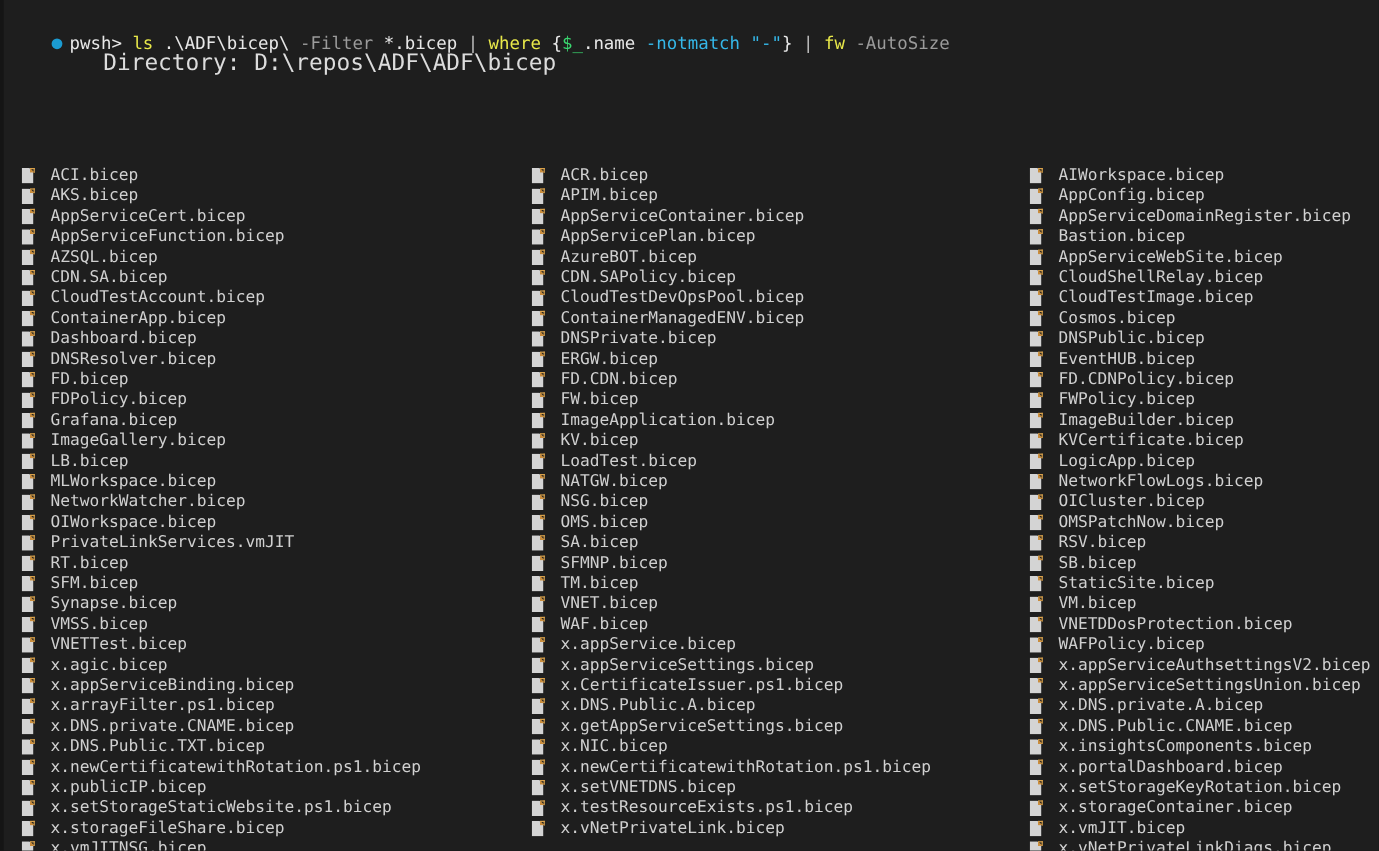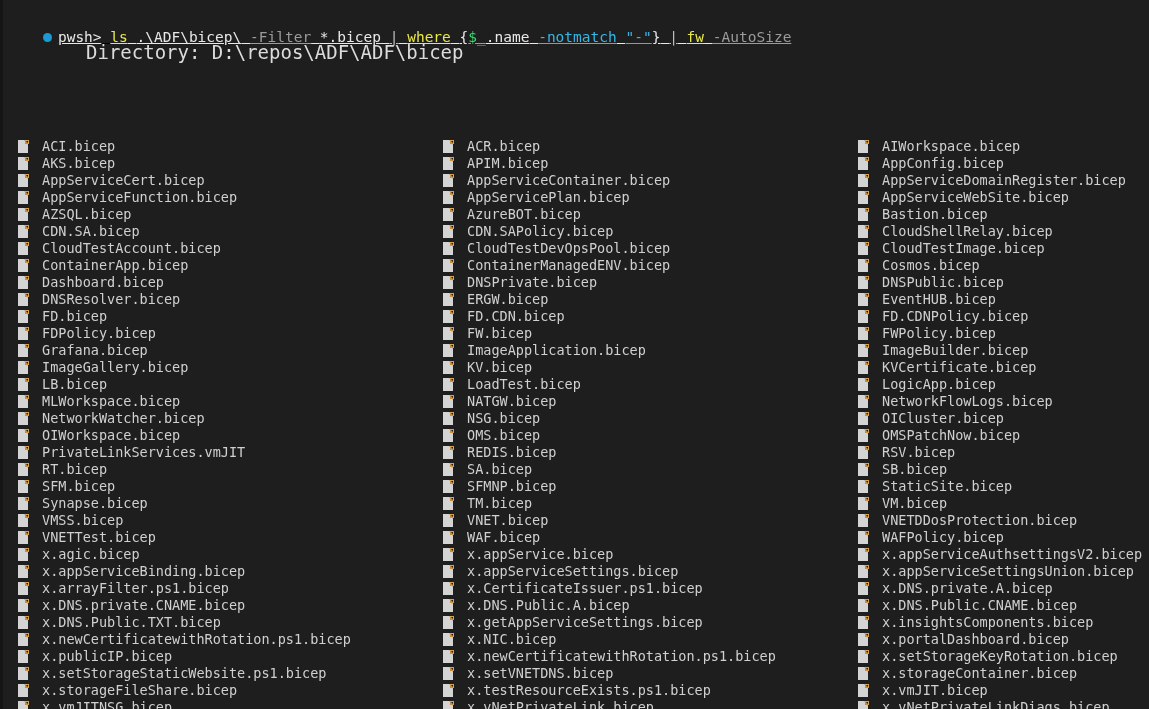--- a/index.html
+++ b/index.html
@@ -37,21 +37,21 @@
   #prompt-line {
     position: absolute;
     left: 8px;
     top: 7px;
     height: 20px;
     white-space: pre;
     font-size: 14.5px;
     line-height: 20px;
     letter-spacing: 0px;
   }
-  .tok { white-space: pre; text-decoration: underline; }
+  .tok { white-space: pre; }
   .bullet {
     display: inline-block;
     width: 9px;
     height: 9px;
     border-radius: 50%;
     background: #1b9bd1;
     vertical-align: middle;
     position: relative;
     top: -1px;
   }
@@ -586,28 +586,20 @@
             <span class="fold2"></span>
           </span>
           <span class="file-name">OMS.bicep</span>
         </div>
         <div class="file-row">
           <span class="file-icon">
             <span class="page"></span>
             <span class="fold"></span>
             <span class="fold2"></span>
           </span>
-          <span class="file-name">REDIS.bicep</span>
-        </div>
-        <div class="file-row">
-          <span class="file-icon">
-            <span class="page"></span>
-            <span class="fold"></span>
-            <span class="fold2"></span>
-          </span>
           <span class="file-name">SA.bicep</span>
         </div>
         <div class="file-row">
           <span class="file-icon">
             <span class="page"></span>
             <span class="fold"></span>
             <span class="fold2"></span>
           </span>
           <span class="file-name">SFMNP.bicep</span>
         </div>
@@ -740,29 +732,29 @@
             <span class="fold2"></span>
           </span>
           <span class="file-name">AppServiceDomainRegister.bicep</span>
         </div>
         <div class="file-row">
           <span class="file-icon">
             <span class="page"></span>
             <span class="fold"></span>
             <span class="fold2"></span>
           </span>
+          <span class="file-name">Bastion.bicep</span>
+        </div>
+        <div class="file-row">
+          <span class="file-icon">
+            <span class="page"></span>
+            <span class="fold"></span>
+            <span class="fold2"></span>
+          </span>
           <span class="file-name">AppServiceWebSite.bicep</span>
-        </div>
-        <div class="file-row">
-          <span class="file-icon">
-            <span class="page"></span>
-            <span class="fold"></span>
-            <span class="fold2"></span>
-          </span>
-          <span class="file-name">Bastion.bicep</span>
         </div>
         <div class="file-row">
           <span class="file-icon">
             <span class="page"></span>
             <span class="fold"></span>
             <span class="fold2"></span>
           </span>
           <span class="file-name">CloudShellRelay.bicep</span>
         </div>
         <div class="file-row">

